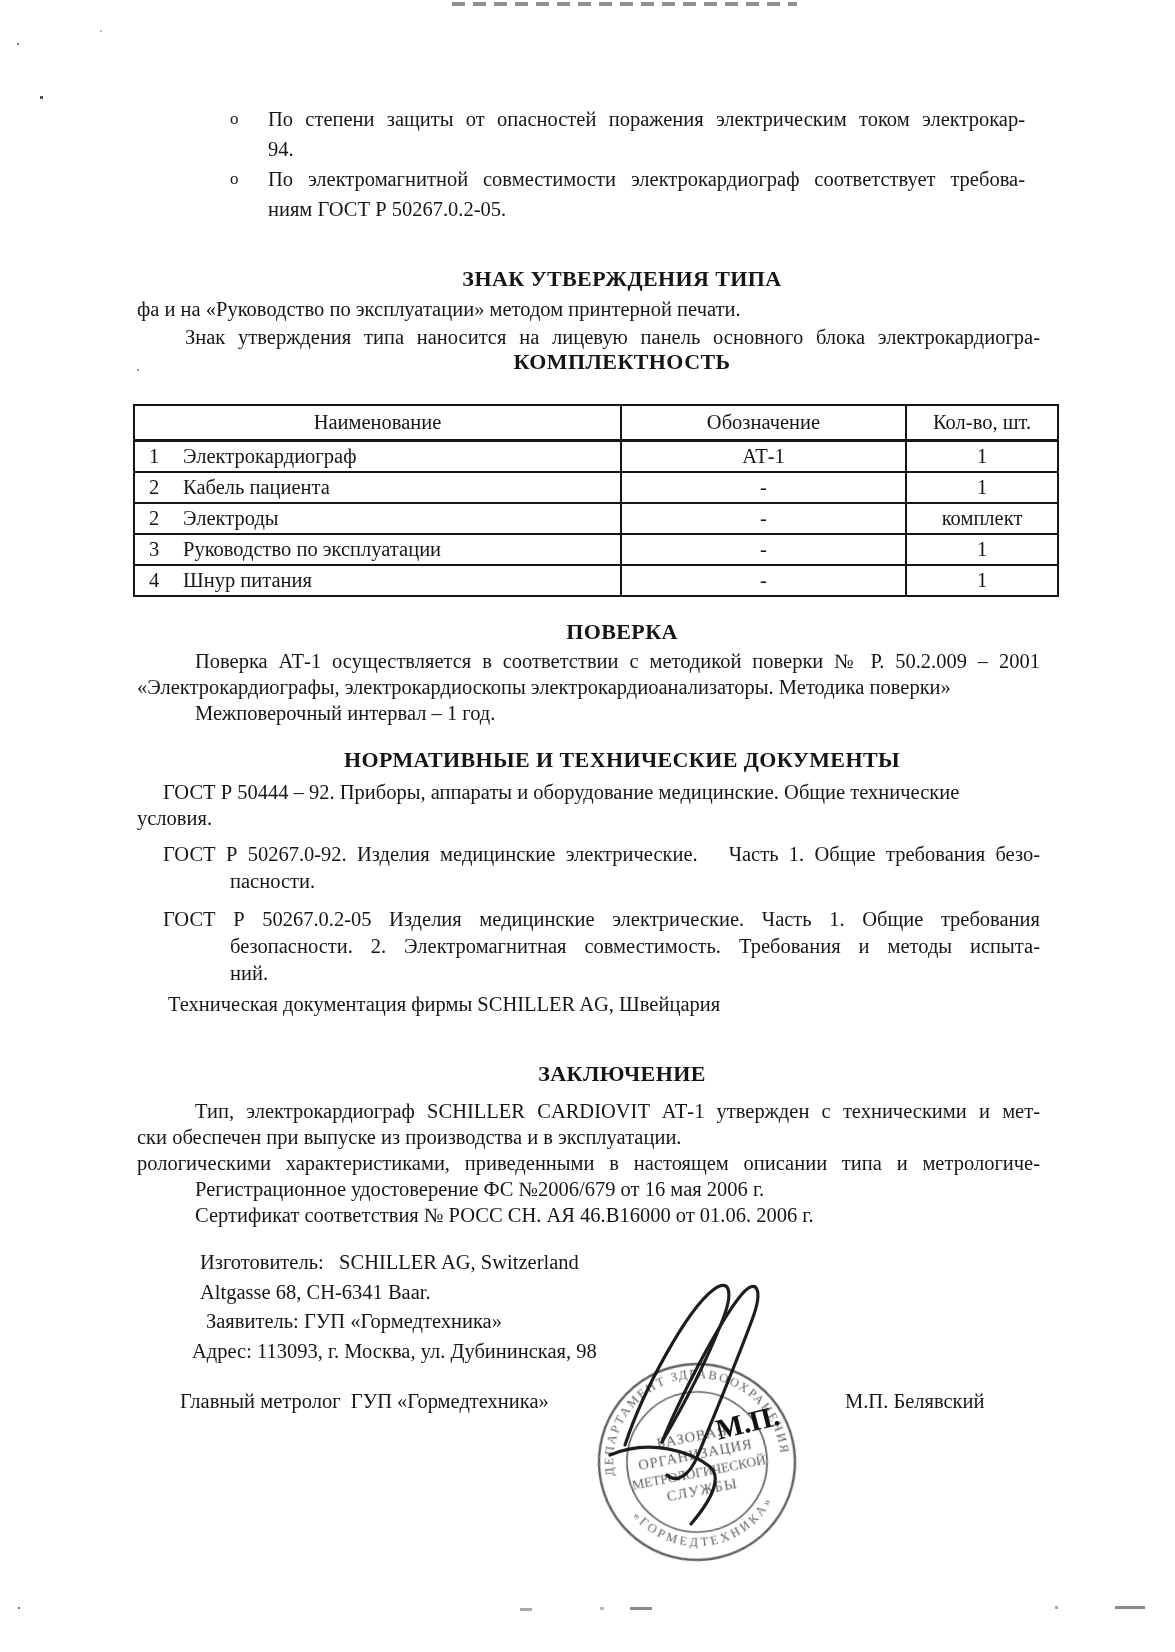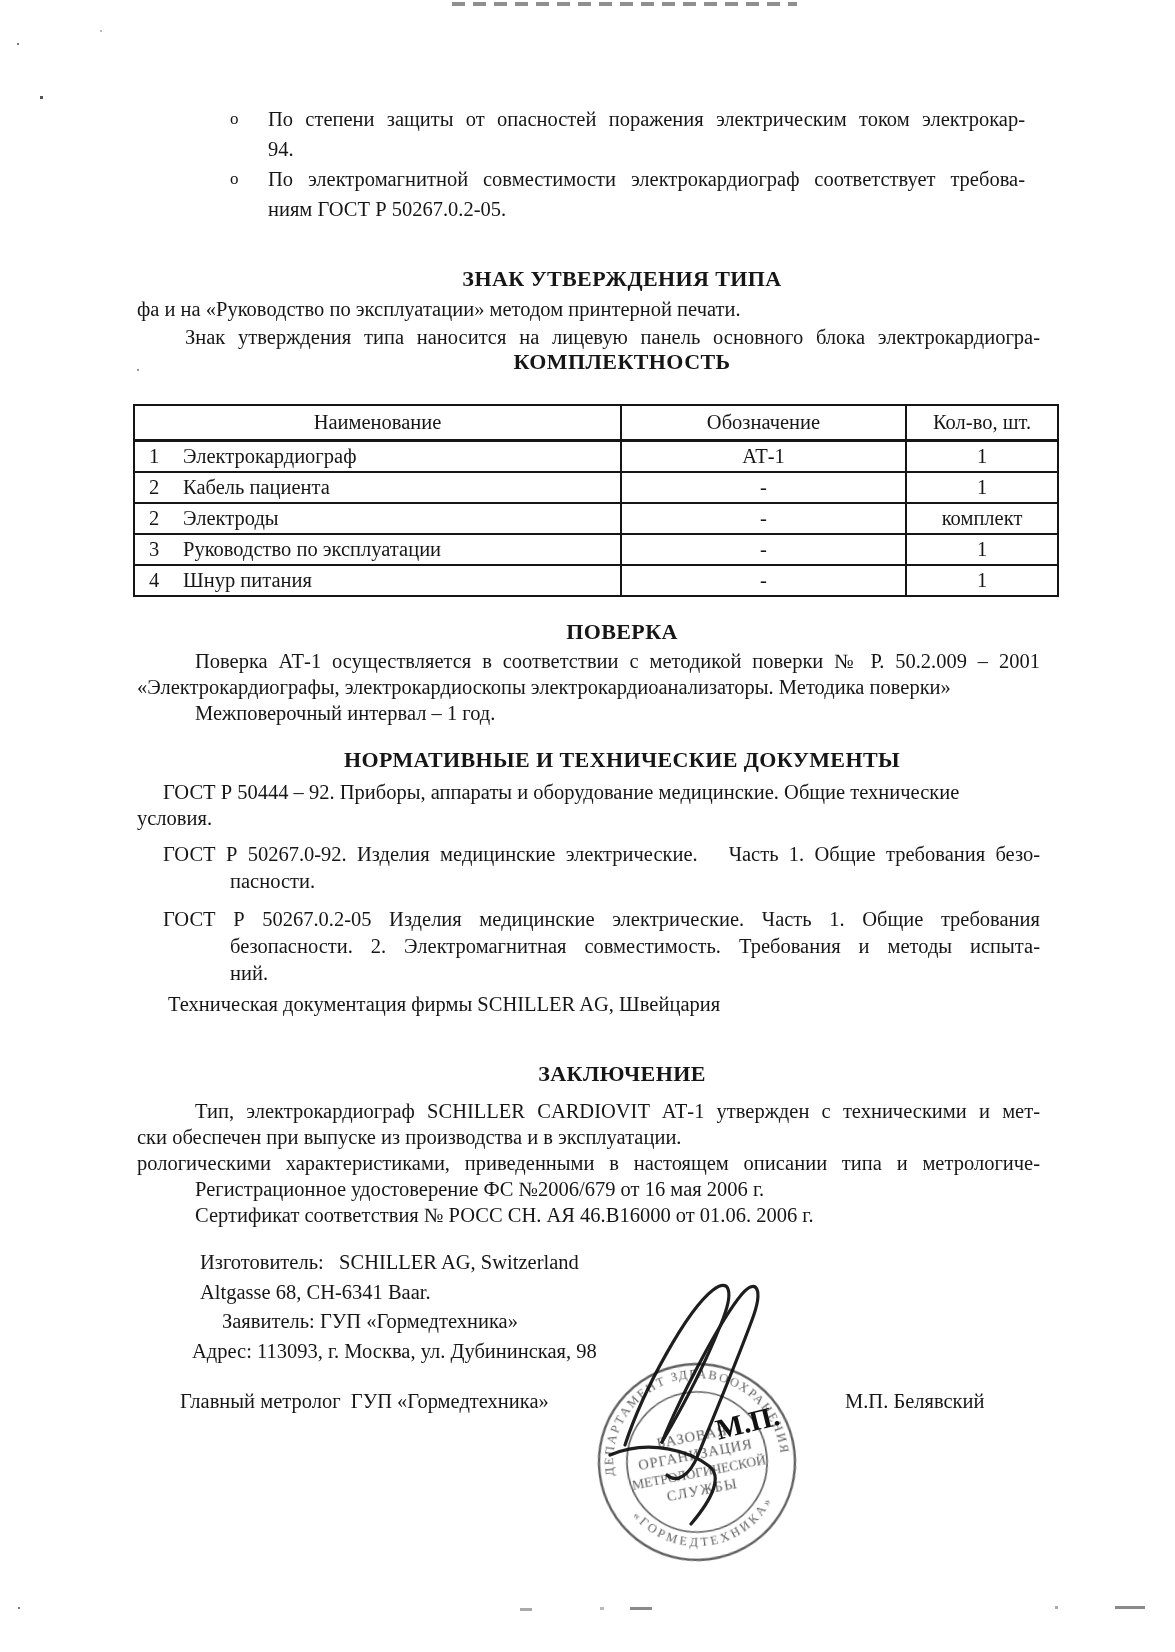--- a/index.html
+++ b/index.html
@@ -172,21 +172,21 @@
     <div class="ln jl ind58">Тип, электрокардиограф SCHILLER CARDIOVIT АТ-1 утвержден с техническими и мет-</div>
     <div class="ln">ски обеспечен при выпуске из производства и в эксплуатации.</div>
     <div class="ln jl">рологическими характеристиками, приведенными в настоящем описании типа и метрологиче-</div>
     <div class="ln ind58">Регистрационное удостоверение ФС №2006/679 от 16 мая 2006 г.</div>
     <div class="ln ind58">Сертификат соответствия № РОСС СН. АЯ 46.В16000 от 01.06. 2006 г.</div>
   </div>
 
   <div class="abs lh29" style="top:1248px;left:200px;width:700px;">
     <div class="ln party-line" style="">Изготовитель:&nbsp;&nbsp; SCHILLER AG, Switzerland</div>
     <div class="ln party-line">Altgasse 68, CH-6341 Baar.</div>
-    <div class="ln party-line" style="margin-left:22px;">Заявитель: ГУП «Гормедтехника»</div>
+    <div class="ln party-line" style="margin-left:6px;">Заявитель: ГУП «Гормедтехника»</div>
     <div class="ln party-line" style="margin-left:-8px;">Адрес: 113093, г. Москва, ул. Дубининская, 98</div>
   </div>
 
   <svg class="abs stamp-svg" width="240" height="240" viewBox="0 0 240 240">
     <defs>
       <path id="arcTop" d="M 36 120 A 84 84 0 0 1 204 120"></path>
       <path id="arcBottom" d="M 47.2 162 A 84 84 0 0 0 192.8 162"></path>
     </defs>
     <circle cx="120" cy="120" r="98" fill="none" stroke="#4a4a4a" stroke-width="2.4"></circle>
     <circle cx="120" cy="120" r="70" fill="none" stroke="#4a4a4a" stroke-width="1.7"></circle>

